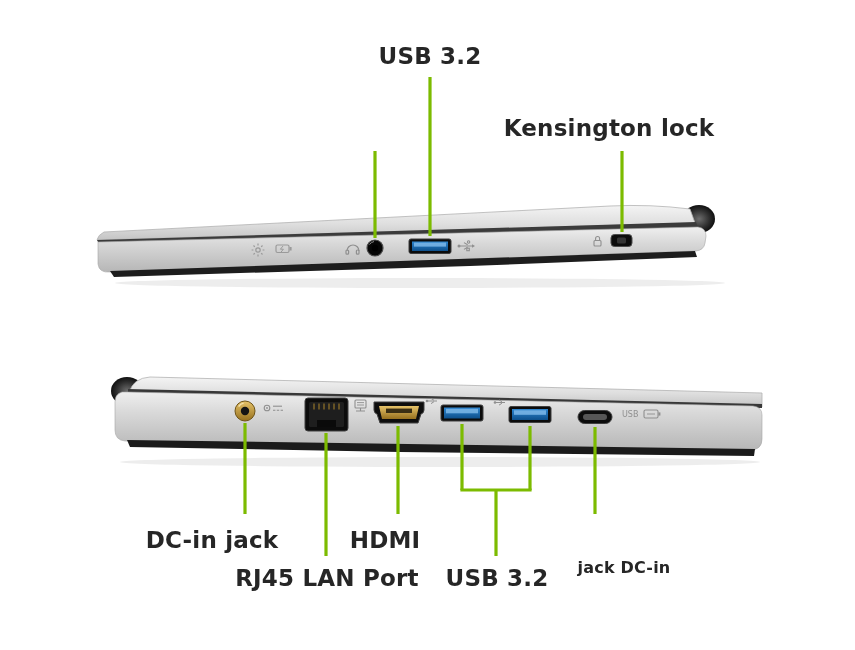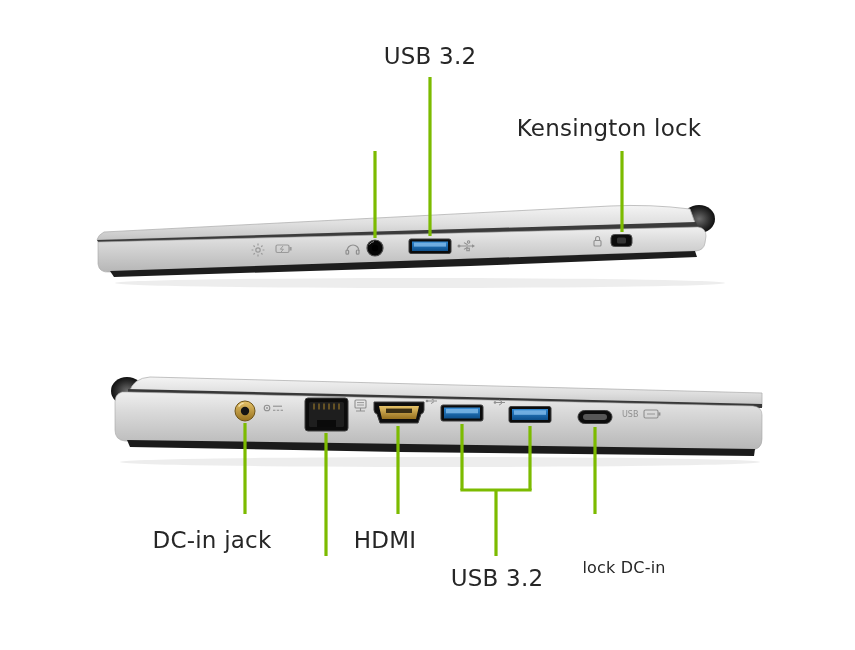--- a/index.html
+++ b/index.html
@@ -1,20 +1,20 @@
 <!DOCTYPE html>
 <html style="--accent: #7CBB00; --label: #262626;"><head>
 <meta charset="utf-8">
 <style>
   html,body{margin:0;padding:0;background:#fff;}
   #stage{position:relative;width:855px;height:650px;background:#fff;overflow:hidden;
          font-family:"DejaVu Sans","Liberation Sans",sans-serif;}
   #scene{position:absolute;left:0;top:0;}
   .label{position:absolute;transform:translateX(-50%);white-space:nowrap;
-         font-size:23px;font-weight:400;color:var(--label,#262626);letter-spacing:.2px;}
+         font-size:23px;font-weight:700;color:var(--label,#262626);letter-spacing:.2px;}
   .label.sub{font-size:16px;}
   .callout{stroke:var(--accent,#7CBB00);stroke-width:3.2;fill:none;}
 </style>
 </head>
 <body>
 
 <div id="stage">
 
 <svg id="scene" width="855" height="650" viewBox="0 0 855 650">
   <defs>
@@ -180,16 +180,17 @@
     <line class="callout" x1="496" y1="490" x2="496" y2="556"></line>
     <line class="callout" x1="595" y1="427" x2="595" y2="514"></line>
   </g>
 </svg>
 
 <div class="label" style="left:430px;top:43px">USB 3.2</div>
 <div class="label" style="left:609px;top:115px">Kensington lock</div>
 
 <div class="label" style="left:212px;top:527px">DC-in jack</div>
 <div class="label" style="left:385px;top:527px">HDMI</div>
-<div class="label sub" style="left:624px;top:558px">lock DC-in</div>
+<div class="label sub" style="left:624px;top:558px">jack DC-in</div>
+<div class="label" style="left:327px;top:565px">RJ45 LAN Port</div>
 <div class="label" style="left:497px;top:565px">USB 3.2</div>
 
 </div>
 
 </body></html>

